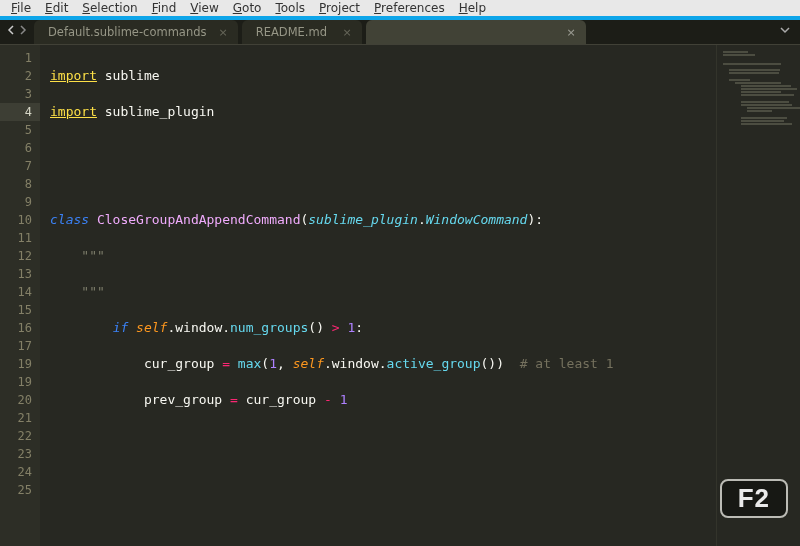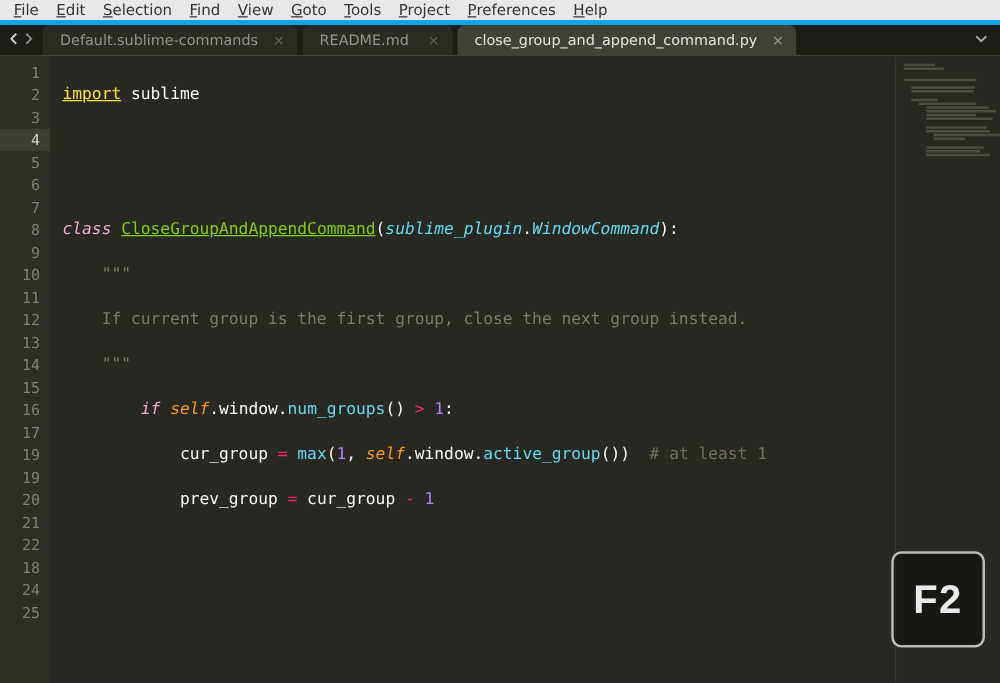--- a/index.html
+++ b/index.html
@@ -5,21 +5,21 @@
   * { margin: 0; padding: 0; box-sizing: border-box; }
   html, body { width: 800px; height: 546px; overflow: hidden; font-family: "DejaVu Sans", Arial, sans-serif; background:#272822; }
   body { display:flex; flex-direction:column; color:#ccc; }
 
   
   .menubar { height:22px; background:#e8e8e8; display:flex; align-items:center; padding:0 4px; font-size:12px; color:#333; border-bottom:4px solid #0ea5e9;}
   .menubar .menuitem { padding:1px 7px; cursor:default; }
   .menubar .menuitem .accel { text-decoration:underline; }
 
   
-  .tabstrip { height:28px; background:#1c1d17; display:flex; align-items:center; padding:0 4px; border-bottom:1px solid #414137;}
+  .tabstrip { height:28px; background:#1c1d17; display:flex; align-items:flex-start; padding:0 4px; border-bottom:1px solid #414137;}
   .navarrows { display:flex; align-items:center; gap:2px; padding:0 6px 4px 2px; color:#888;}
   .navarrows svg { width:10px; height:10px; }
   .tabs { display:flex; align-items:flex-end; flex:1; overflow:hidden;}
   .tab { height:24px; min-width:150px; display:flex; align-items:center; padding:0 10px 0 14px; font-size:11.5px; color:#969686; background:#32332a; border-top-left-radius:6px; border-top-right-radius:6px; margin-right:4px; position:relative;}
   .tab.inactive { background:#2a2b22; }
   .tab.active { background:#414236; color:#e6e6e0; }
   .tab .close { margin-left:auto; opacity:0.55; font-size:11px; padding-left:12px;}
   .tabstrip .menu-chevron { padding:0 6px 4px 4px; color:#aaa; }
 
   
@@ -28,39 +28,39 @@
   .gutter .ln { height:18px; }
   .gutter .ln.hl { background:#3d3e34; color:#d6d6c6; margin-right:-8px; padding-right:8px;}
   .code { flex:1; padding:4px 0 0 10px; white-space:pre; color:#f8f8f2; position:relative;}
   .code .row { height:18px; position:relative;}
   .code .row.hl::before { content:""; position:absolute; left:-10px; right:0; top:0; bottom:0; background:#3a3b31; z-index:-1;}
 
   
   .gutter::after { content:""; position:absolute; right:0; top:0; bottom:0; width:1px; }
 
   
-  .kw    { color:#f9a8d4; font-style:italic; }  
+  .kw    { color:#3b82f6; font-style:italic; }  
   .kw-ns { color:#fde047;text-decoration:underline; }
-  .cls   { color:#84cc16;text-decoration:underline; }  
+  .cls   { color:#f0abfc; }  
   .name  { color:#f8f8f2; }
   .self  { color:#fd971f; font-style:italic; }
   .com   { color:#75715e; }
   .doc   { color:#7c7c6a; }
   .num   { color:#ae81ff; }
   .call  { color:#66d9ef; }
   .op    { color:#f92672; }
   .punct { color:#f8f8f2; }
   .type  { color:#66d9ef; font-style:italic; }
 
   
   .minimap { width:84px; background:#272822; border-left:1px solid #33342b; position:relative; }
   .minimap .block { position:absolute; left:6px; right:8px; height:2px; background:#4c4d41; }
 
   
-  .key-overlay { position:absolute; right:12px; bottom:28px; background:rgba(0,0,0,0.40); border:2px solid #bbbbb5; border-radius:8px; padding:18px 16px; font-size:32px; font-weight:600; color:#eaeaea; font-family:Arial,sans-serif; letter-spacing:1px;}
+  .key-overlay { position:absolute; right:12px; bottom:28px; background:rgba(0,0,0,0.40); border:2px solid #bbbbb5; border-radius:8px; padding:2px 16px; font-size:26px; font-weight:600; color:#eaeaea; font-family:Arial,sans-serif; letter-spacing:1px;}
 </style>
 </head>
 <body>
 
 <div class="menubar">
   <div class="menuitem"><span class="accel">F</span><span>ile</span></div>
   <div class="menuitem"><span class="accel">E</span><span>dit</span></div>
   <div class="menuitem"><span class="accel">S</span><span>election</span></div>
   <div class="menuitem"><span class="accel">F</span><span>ind</span></div>
   <div class="menuitem"><span class="accel">V</span><span>iew</span></div>
@@ -83,21 +83,20 @@
   <div class="tabs">
     <div class="tab inactive">
       <span>Default.sublime-commands</span>
       <span class="close">×</span>
     </div>
     <div class="tab inactive" style="min-width:120px">
       <span>README.md</span>
       <span class="close">×</span>
     </div>
     <div class="tab active" style="min-width:220px">
-      <span>close_group_and_append_command.py</span>
       <span class="close">×</span>
     </div>
   </div>
   <div class="menu-chevron">
     <svg width="10" height="10" viewBox="0 0 10 10">
         <path d="M1 3 L5 7 L9 3" fill="none" stroke="#aaa" stroke-width="1.5"></path>
       </svg>
   </div>
 </div>
 
@@ -118,32 +117,32 @@
       <div class="ln">13</div>
       <div class="ln">14</div>
       <div class="ln">15</div>
     <div class="ln">16</div>
       <div class="ln">17</div>
       <div class="ln">19</div>
       <div class="ln">19</div>
       <div class="ln">20</div>
     <div class="ln">21</div>
       <div class="ln">22</div>
-      <div class="ln">18</div>
+      <div class="ln">23</div>
       <div class="ln">24</div>
       <div class="ln">25</div>
   </div>
 
   <div class="code">
 <div class="row"><span class="kw-ns">import</span> <span class="name">sublime</span></div>
+<div class="row"><span class="kw-ns">import</span> <span class="name">sublime_plugin</span></div>
 <div class="row"></div>
 <div class="row hl"></div>
 <div class="row"><span class="kw">class</span> <span class="cls">CloseGroupAndAppendCommand</span><span class="punct">(</span><span class="type">sublime_plugin</span><span class="punct">.</span><span class="type">WindowCommand</span><span class="punct">):</span></div>
 <div class="row">    <span class="doc">"""</span></div>
-<div class="row">    <span class="doc">If current group is the first group, close the next group instead.</span></div>
 <div class="row">    <span class="doc">"""</span></div>
 <div class="row">        <span class="kw">if</span> <span class="self">self</span><span class="punct">.</span><span class="name">window</span><span class="punct">.</span><span class="call">num_groups</span><span class="punct">()</span> <span class="op">&gt;</span> <span class="num">1</span><span class="punct">:</span></div>
 <div class="row">            <span class="name">cur_group</span> <span class="op">=</span> <span class="call">max</span><span class="punct">(</span><span class="num">1</span><span class="punct">, </span><span class="self">self</span><span class="punct">.</span><span class="name">window</span><span class="punct">.</span><span class="call">active_group</span><span class="punct">())</span>  <span class="com"># at least 1</span></div>
 <div class="row">            <span class="name">prev_group</span> <span class="op">=</span> <span class="name">cur_group</span> <span class="op">-</span> <span class="num">1</span></div>
 
 
 
 
 
 

